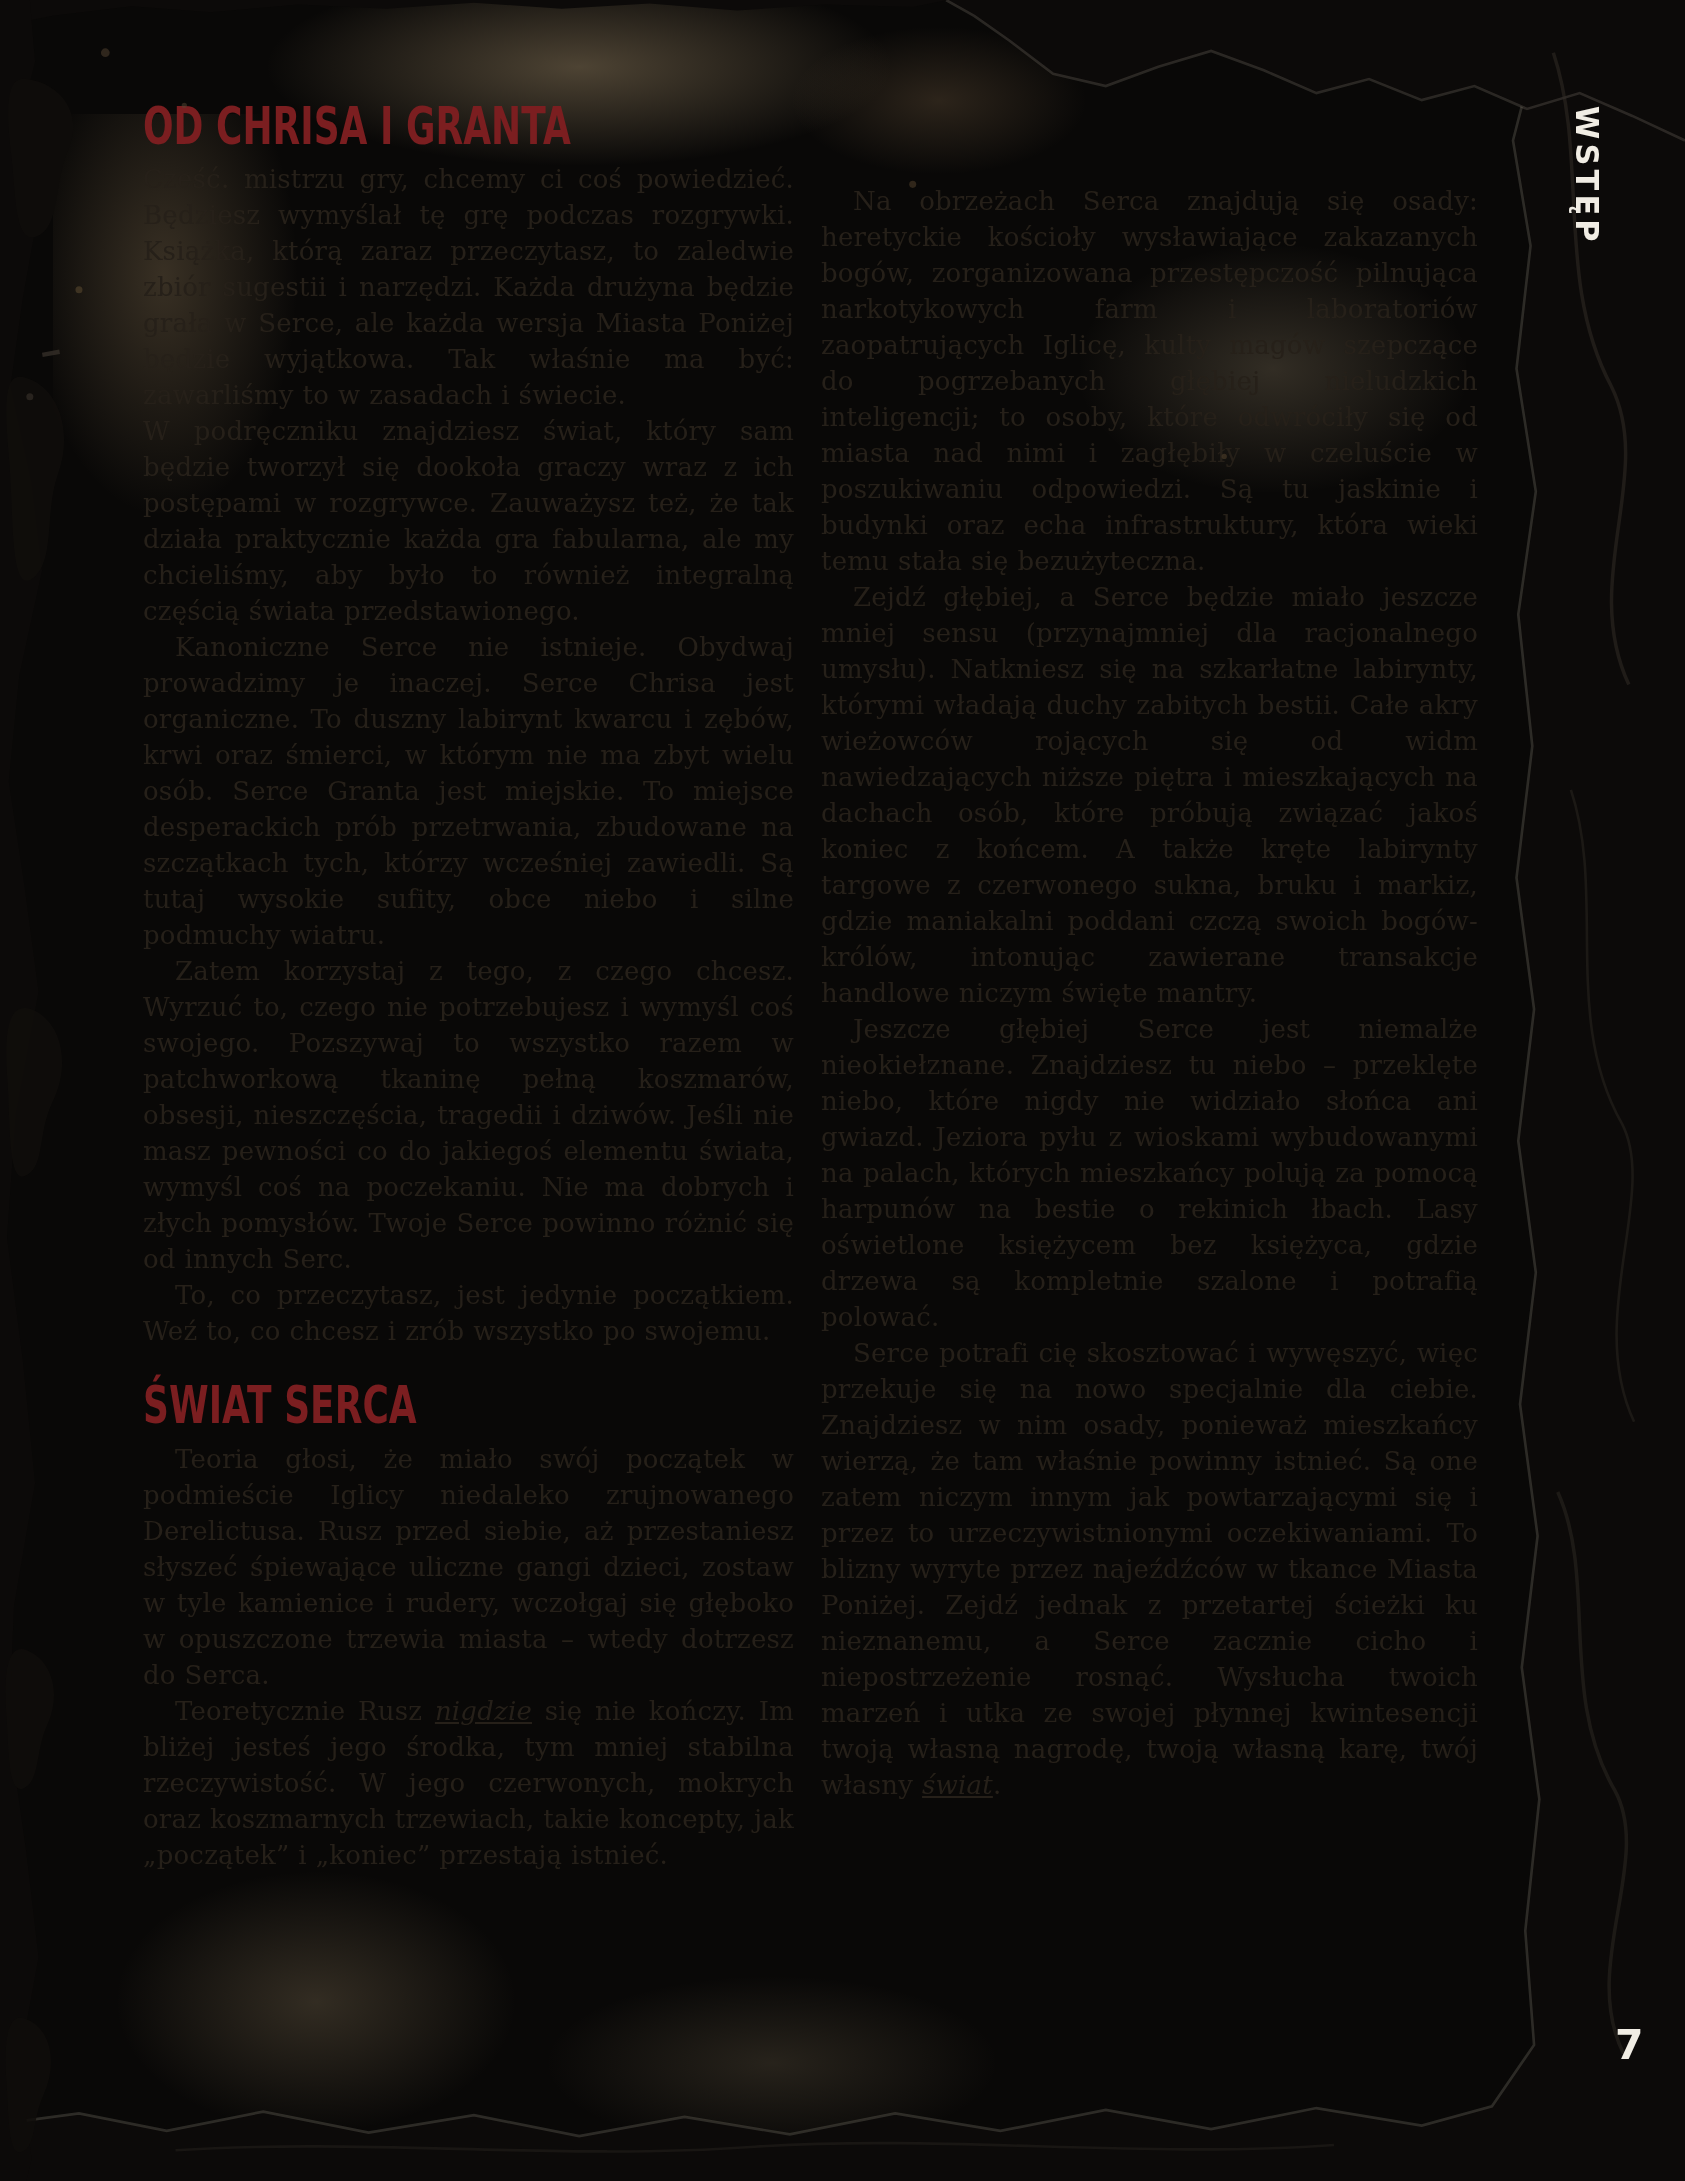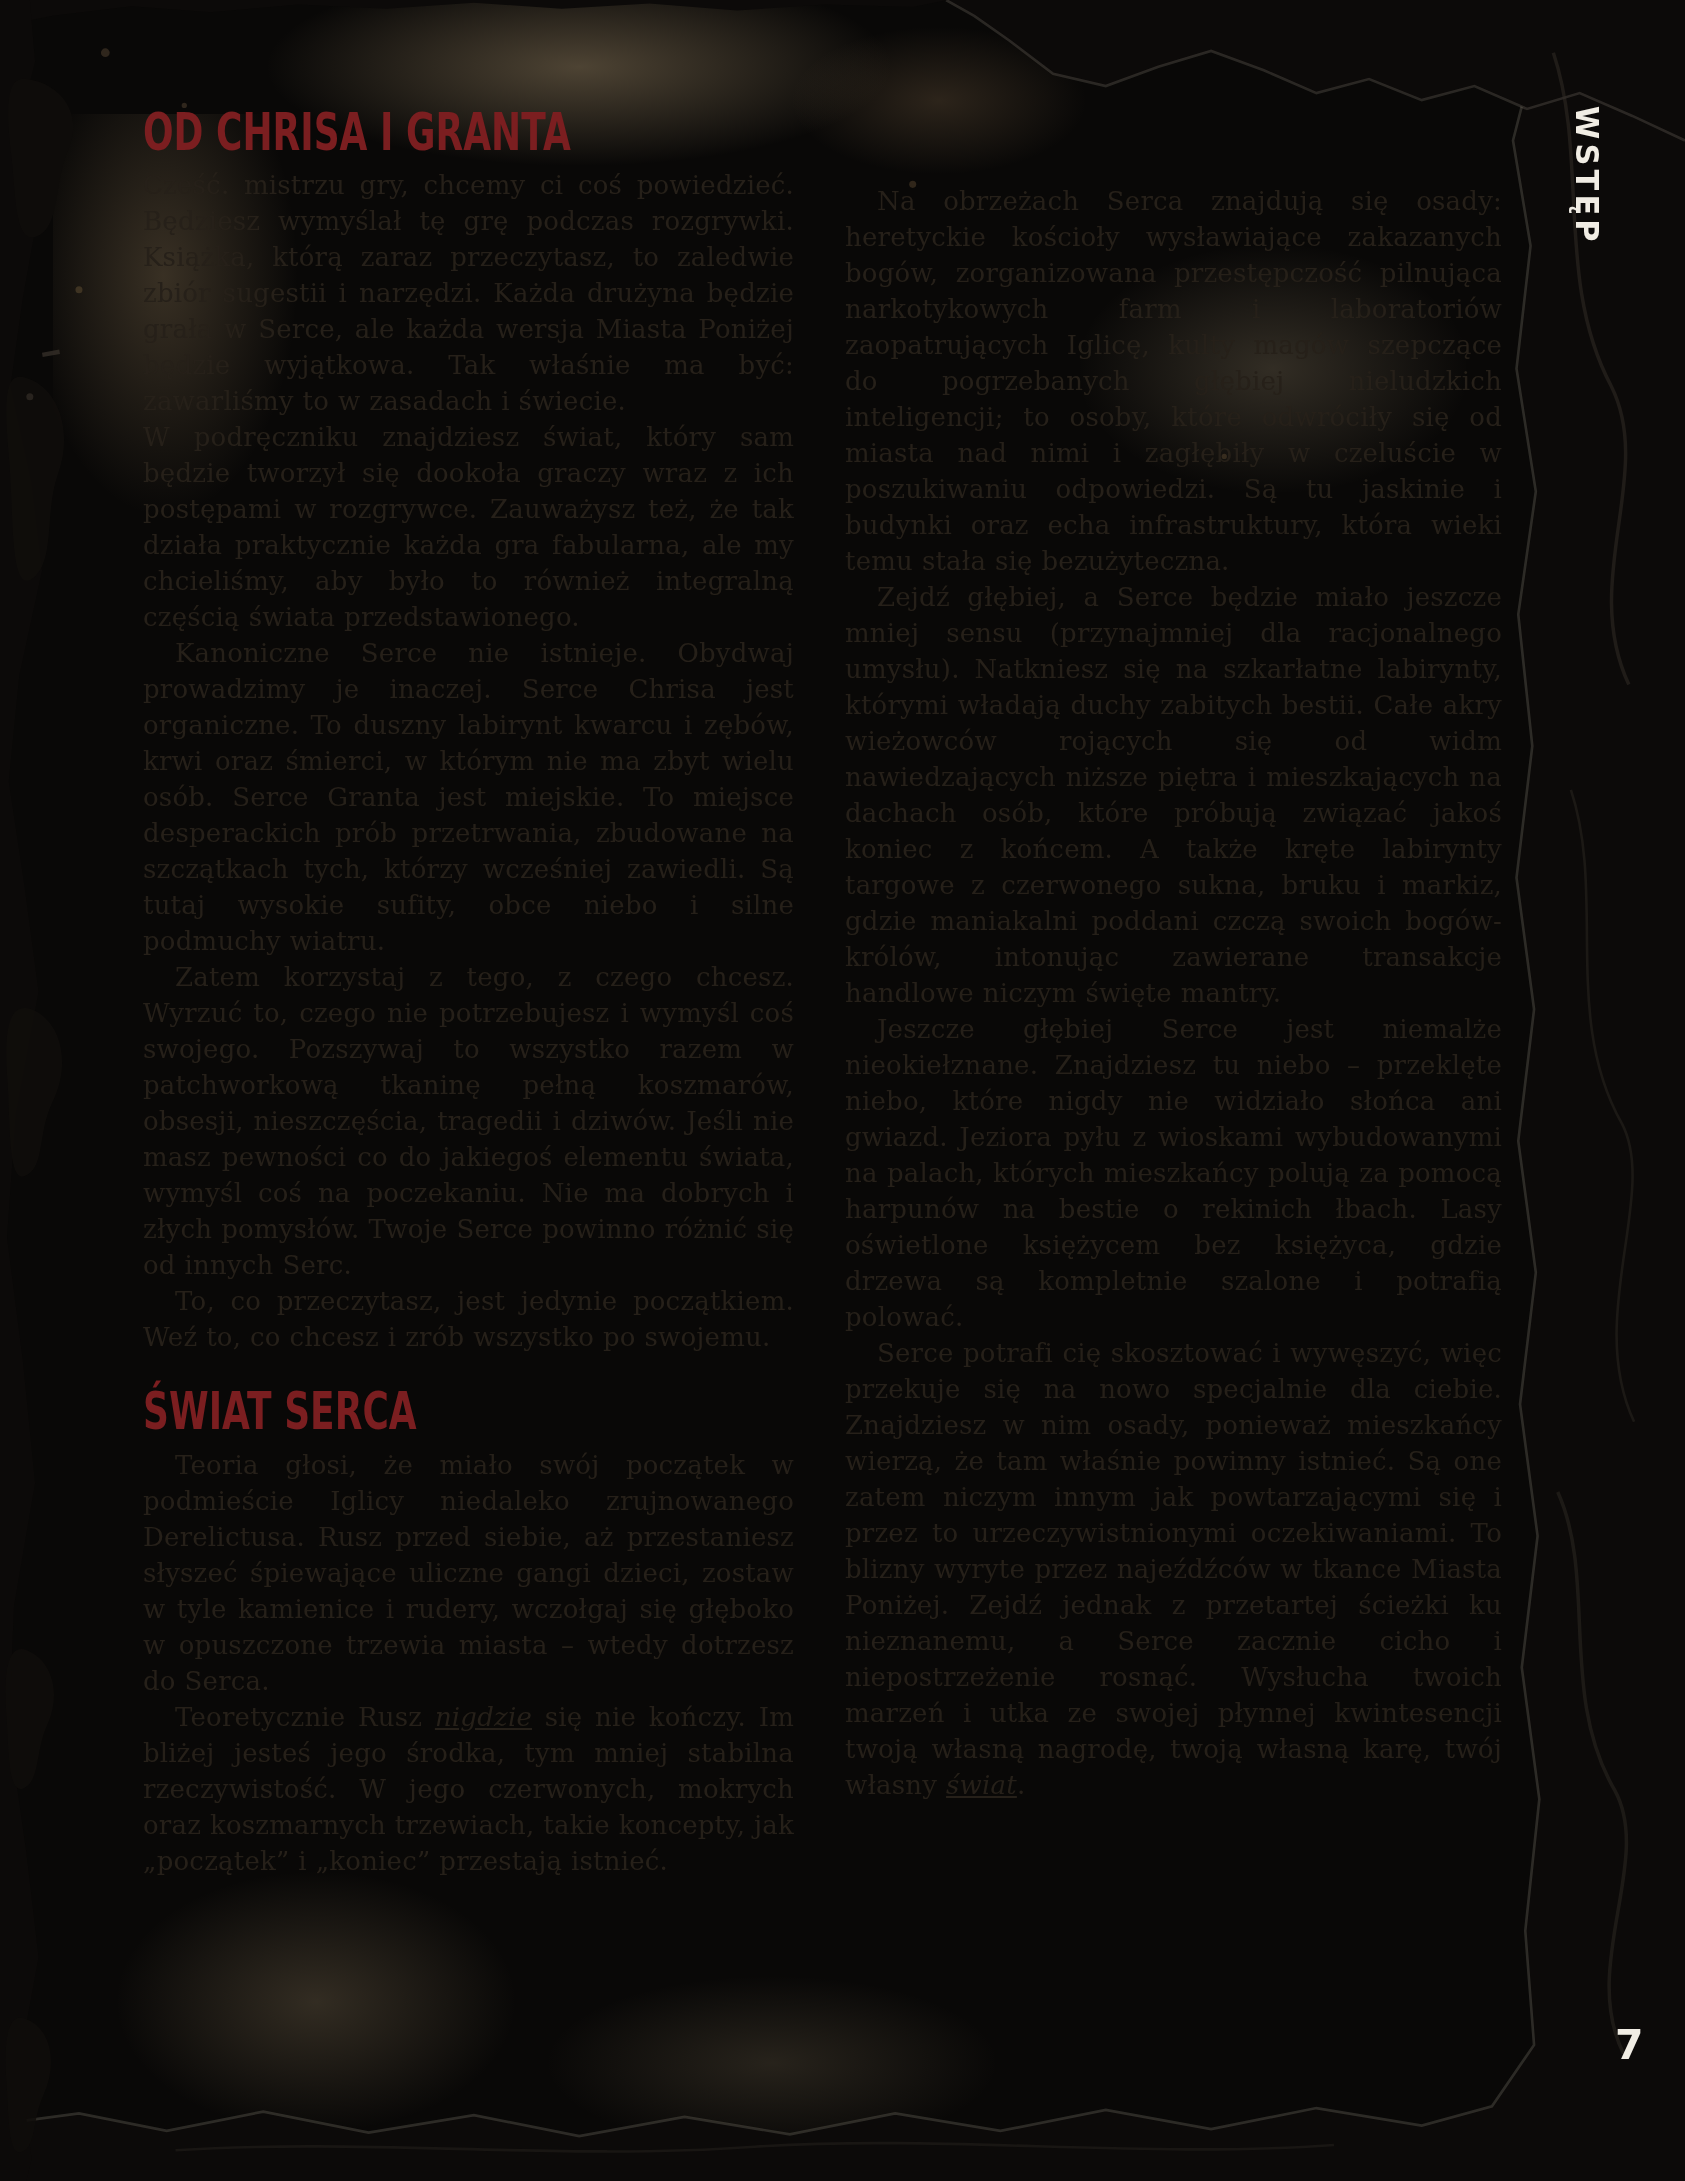--- a/index.html
+++ b/index.html
@@ -14,22 +14,22 @@
   .ind{text-indent:32px;}
   .noind{text-indent:0;}
   .heading{margin:0 0 8.8px 0;line-height:1;}
   .heading .cond{display:inline-block;font-family:"DejaVu Sans", sans-serif;
          font-weight:700;color:#7b1e20;font-size:50px;letter-spacing:0px;
          transform:scale(.72,1.04);transform-origin:left bottom;white-space:nowrap;}
   .heading2{margin:32px 0 10.5px 0;line-height:1;}
   .heading2 .cond{display:inline-block;font-family:"DejaVu Sans", sans-serif;
          font-weight:700;color:#7b1e20;font-size:50px;
          transform:scale(.72,1.04);transform-origin:left bottom;white-space:nowrap;}
-  .col-left{left:143px;top:108px;width:651px;}
-  .col-right{left:845px;top:183px;width:657px;}
+  .col-left{left:143px;top:102px;width:651px;}
+  .col-right{left:821px;top:183px;width:657px;}
   .wstep{position:absolute;left:1568px;top:102px;writing-mode:vertical-rl;
          font-family:"DejaVu Sans", sans-serif;font-weight:700;font-size:32px;
          letter-spacing:4.4px;color:#f1ede4;transform:scale(1.02,.95);}
   .pagenum{position:absolute;left:1615px;top:2021px;font-family:"DejaVu Sans", sans-serif;
          font-weight:700;font-size:41px;color:#f1ede4;}
   i{font-style:italic;text-decoration:underline;}
 </style>
 </head>
 <body>
 

